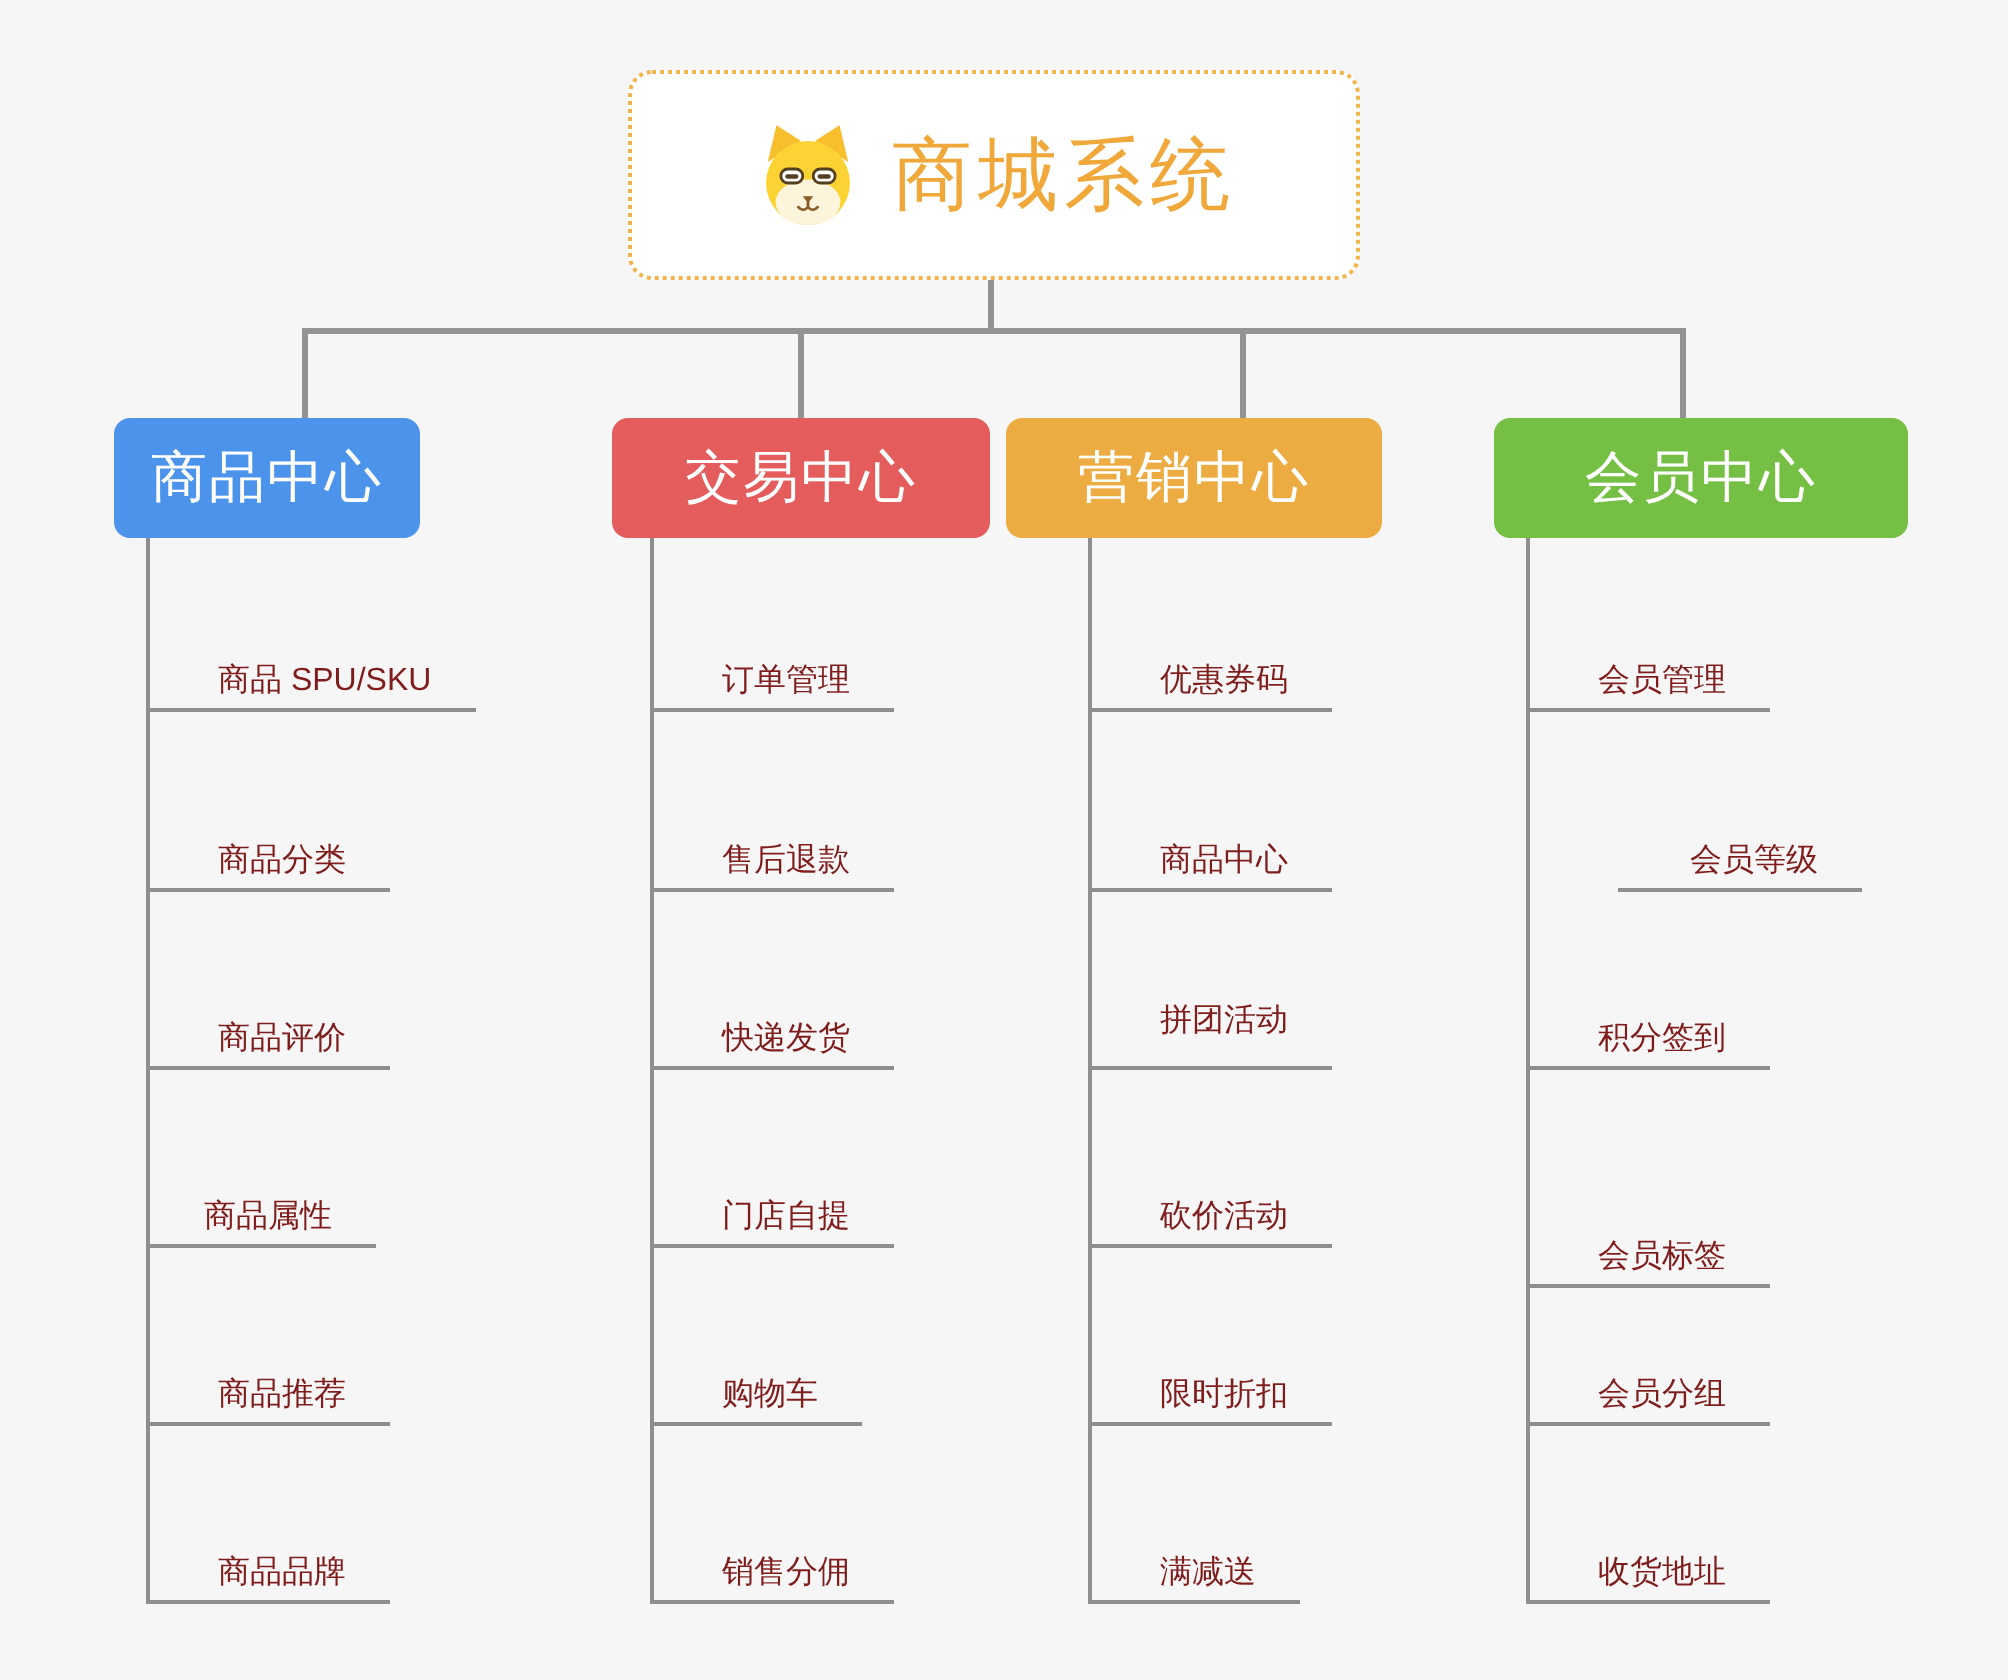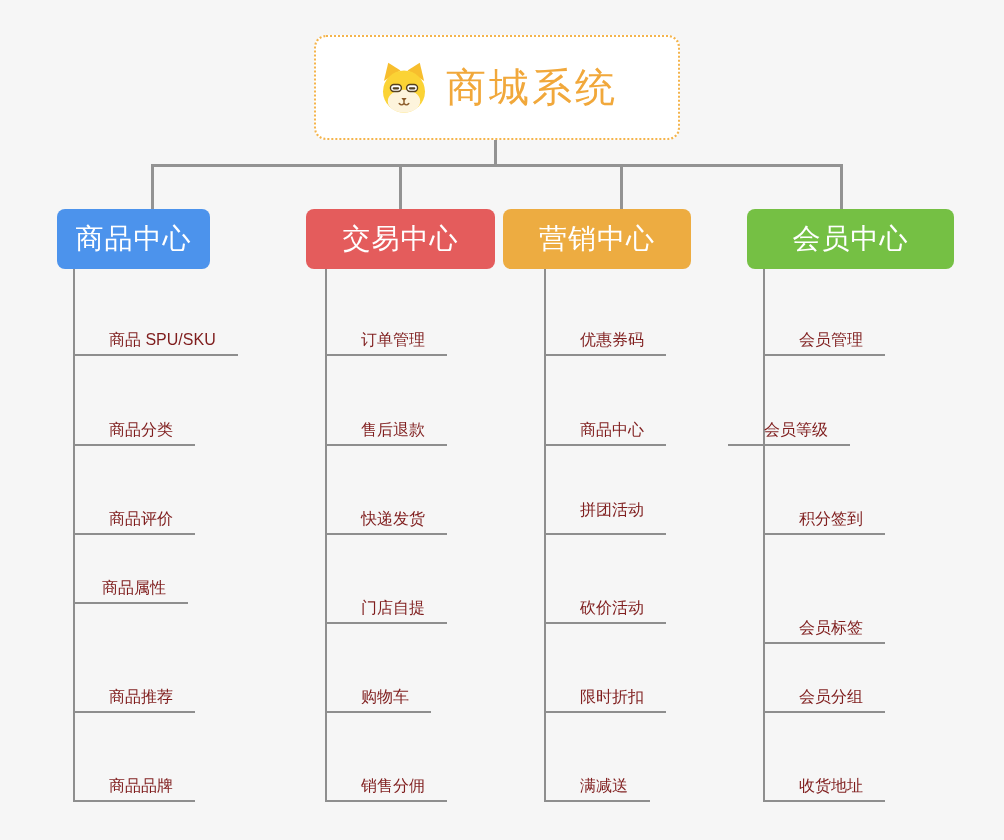--- a/index.html
+++ b/index.html
@@ -72,21 +72,21 @@
       <div class="col-line" style="left: 73px;"></div>
       <div class="branch-item" style="left: 73px; top: 312px;">
         <span class="item-label">商品 SPU/SKU</span>
       </div>
       <div class="branch-item" style="left: 73px; top: 402px;">
         <span class="item-label">商品分类</span>
       </div>
       <div class="branch-item" style="left: 73px; top: 491px;">
         <span class="item-label">商品评价</span>
       </div>
-      <div class="branch-item" style="left: 73px; top: 560px; padding-left: 29px;">
+      <div class="branch-item" style="left: 73px; top: 580px; padding-left: 29px;">
         <span class="item-label">商品属性</span>
       </div>
       <div class="branch-item" style="left: 73px; top: 669px;">
         <span class="item-label">商品推荐</span>
       </div>
       <div class="branch-item" style="left: 73px; top: 758px;">
         <span class="item-label">商品品牌</span>
       </div>
       <div class="line branch-drop" style="left: 399px;"></div>
       <div class="branch-box" style="left: 306px; width: 189px; background: rgb(228, 92, 92);">
@@ -135,21 +135,21 @@
         <span class="item-label">满减送</span>
       </div>
       <div class="line branch-drop" style="left: 840px;"></div>
       <div class="branch-box" style="left: 747px; width: 207px; background: rgb(117, 192, 68);">
         <span class="branch-label">会员中心</span>
       </div>
       <div class="col-line" style="left: 763px;"></div>
       <div class="branch-item" style="left: 763px; top: 312px;">
         <span class="item-label">会员管理</span>
       </div>
-      <div class="branch-item" style="left: 728px; top: 402px; text-align: center;">
+      <div class="branch-item" style="left: 809px; top: 402px; text-align: center;">
         <span class="item-label">会员等级</span>
       </div>
       <div class="branch-item" style="left: 763px; top: 491px;">
         <span class="item-label">积分签到</span>
       </div>
       <div class="branch-item" style="left: 763px; top: 600px;">
         <span class="item-label">会员标签</span>
       </div>
       <div class="branch-item" style="left: 763px; top: 669px;">
         <span class="item-label">会员分组</span>

